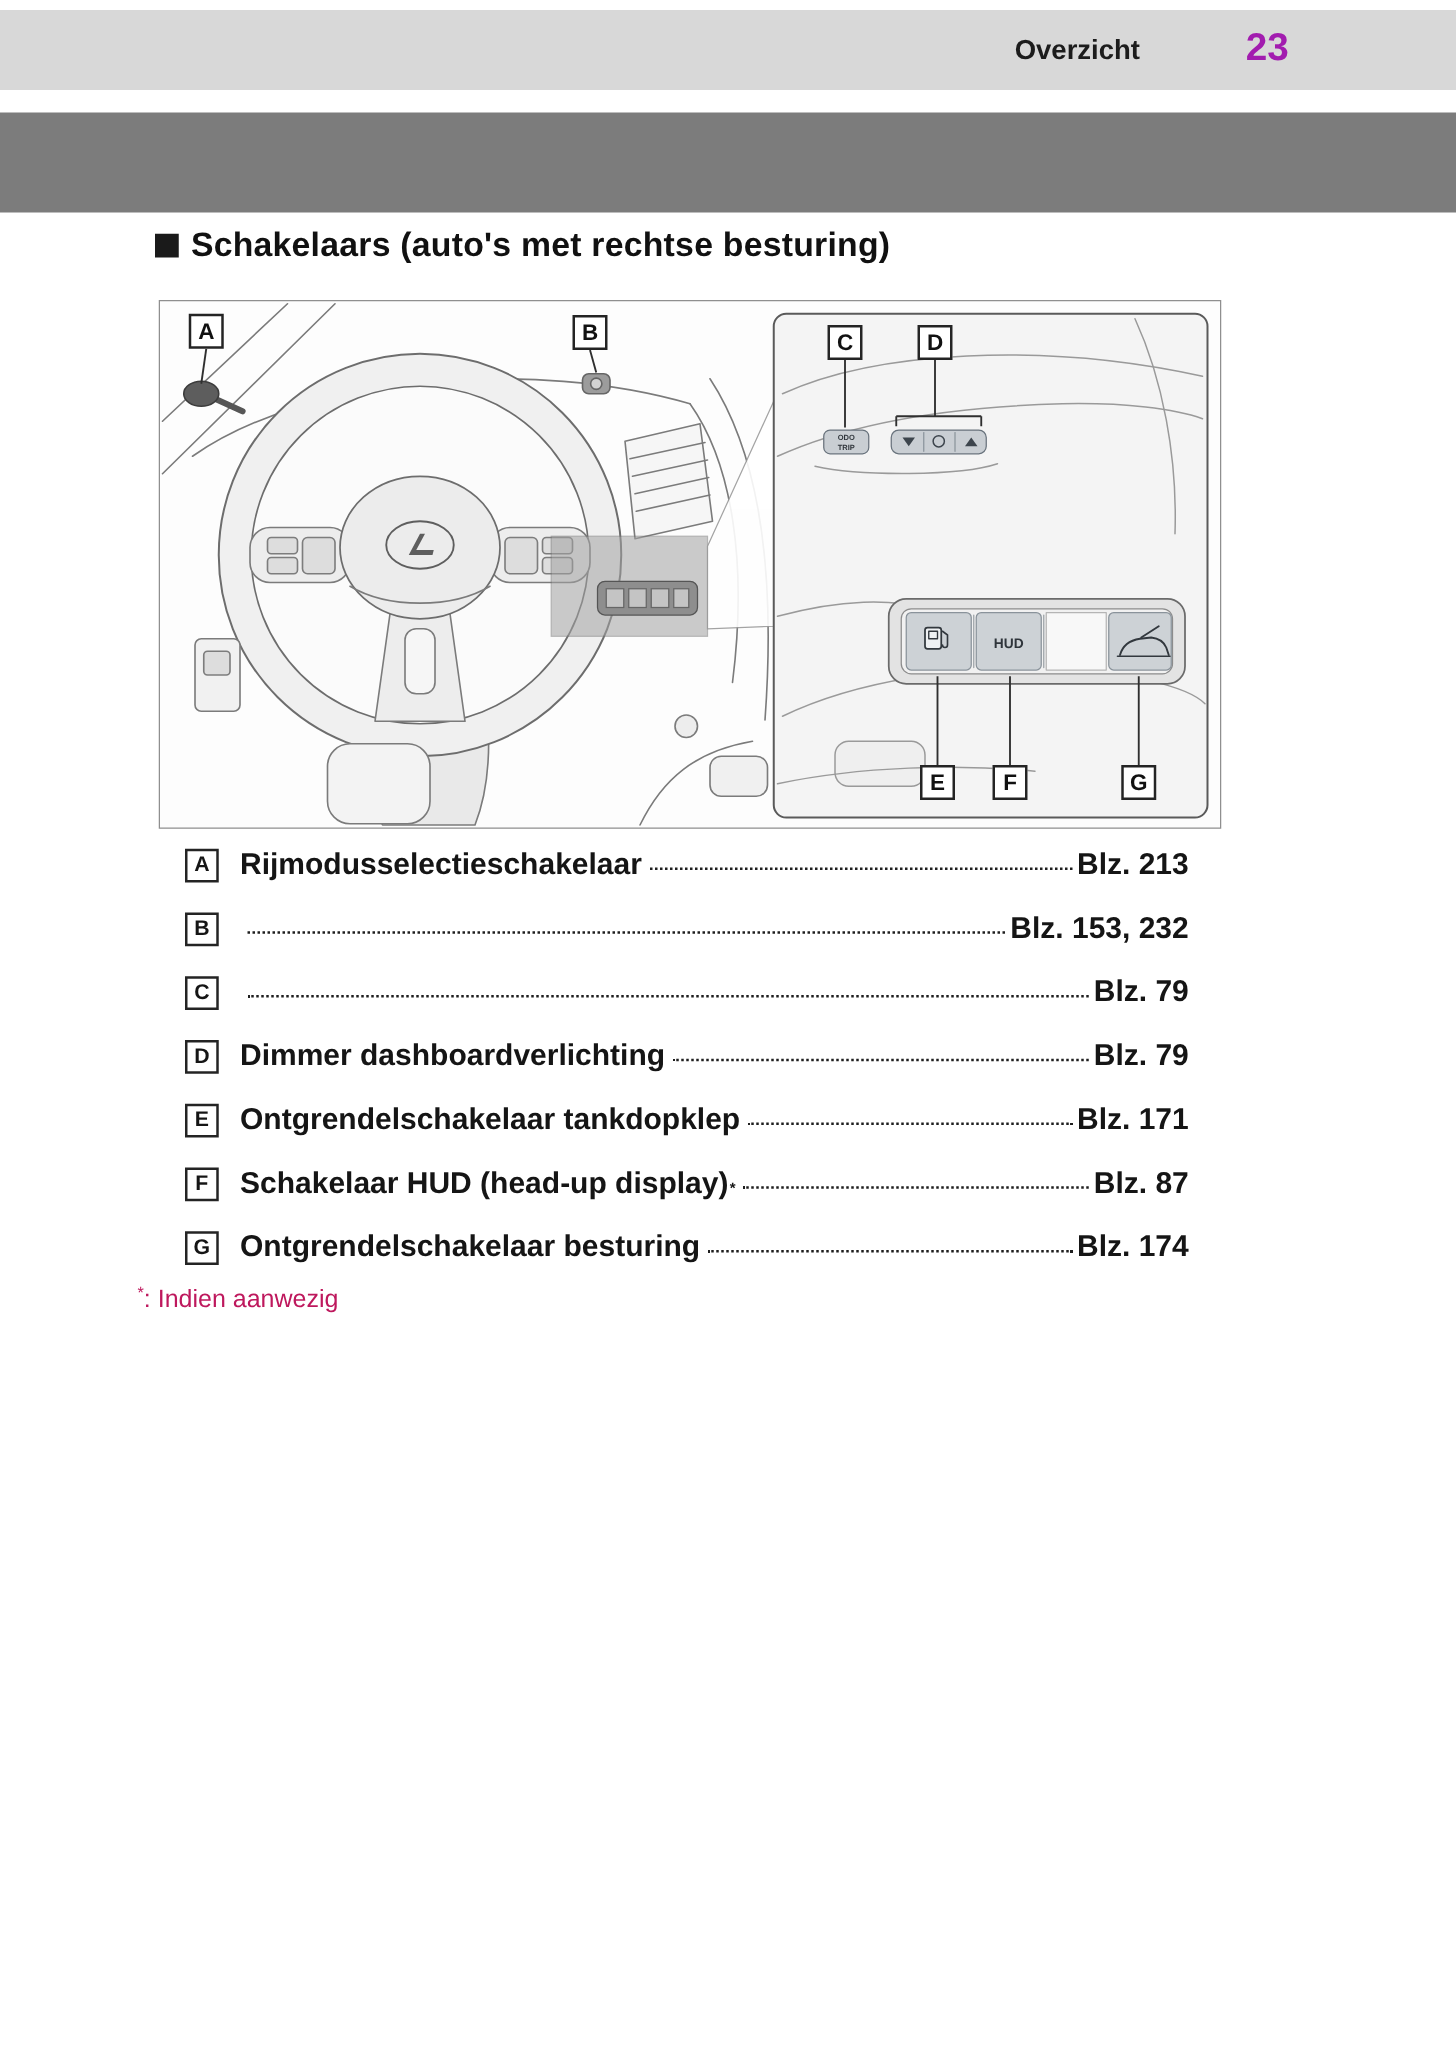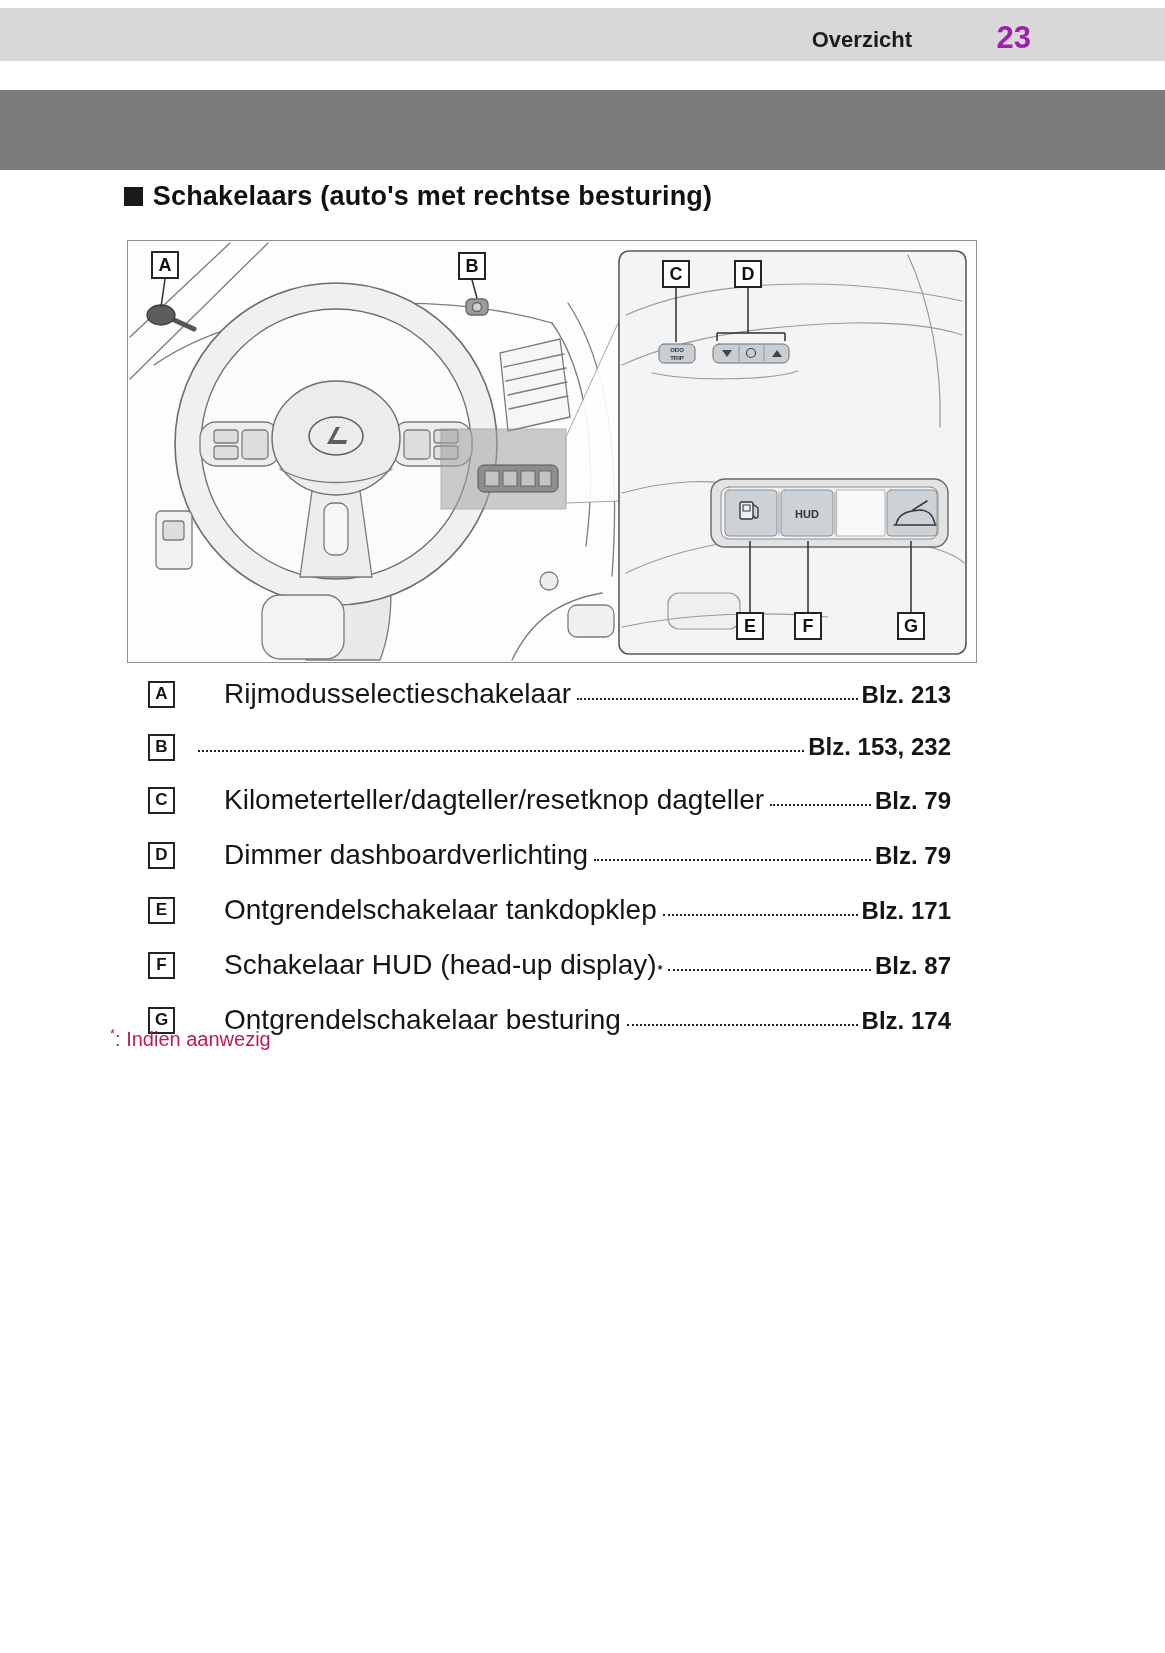--- a/index.html
+++ b/index.html
@@ -10,21 +10,21 @@
     background: #ffffff;
     color: #151515;
     font-family: "Liberation Sans", sans-serif;
     overflow: hidden;
   }
 
   
   .top-band {
     position: absolute;
     top: 8px; left: 0; right: 0;
-    height: 53px;
+    height: 64px;
     background: #d8d8d8;
   }
   .header-section {
     position: absolute;
     right: 253px; top: 19px;
     font-size: 22px;
     font-weight: bold;
     color: #1c1c1c;
   }
   .header-page {
@@ -98,24 +98,23 @@
     align-items: center; justify-content: center;
     width: 27px; height: 27px;
     box-sizing: border-box;
     border: 2px solid #242424;
     font-size: 17px; font-weight: bold;
     margin-right: 17px;
     flex: 0 0 auto;
     align-self: center;
   }
   .legend-label {
-    font-size: 28px;
-    font-weight: normal;
+    font-size: 24px;
+    font-weight: bold;
     white-space: nowrap;
-    margin-left: 32px;
   }
   .label-sup {
     font-size: 12px;
     font-weight: bold;
     margin-left: 1px;
   }
   .leader {
     flex: 1 1 auto;
     min-width: 18px;
     border-bottom: 2.4px dotted #1f1f1f;
@@ -310,21 +309,20 @@
     <span class="leader"></span>
     <span class="legend-page">Blz. 213</span>
   </div>
   <div class="legend-row">
     <span class="key-box">B</span>
     <span class="leader"></span>
     <span class="legend-page">Blz. 153, 232</span>
   </div>
   <div class="legend-row">
     <span class="key-box">C</span>
-    <span class="legend-label">Kilometerteller/dagteller/resetknop dagteller</span>
     <span class="leader"></span>
     <span class="legend-page">Blz. 79</span>
   </div>
   <div class="legend-row">
     <span class="key-box">D</span>
     <span class="legend-label">Dimmer dashboardverlichting</span>
     <span class="leader"></span>
     <span class="legend-page">Blz. 79</span>
   </div>
   <div class="legend-row">

